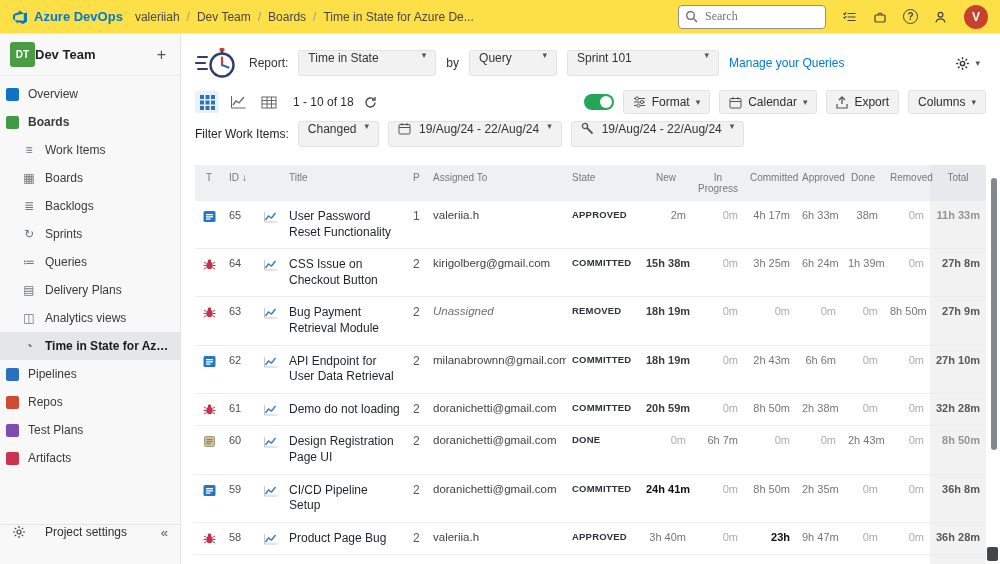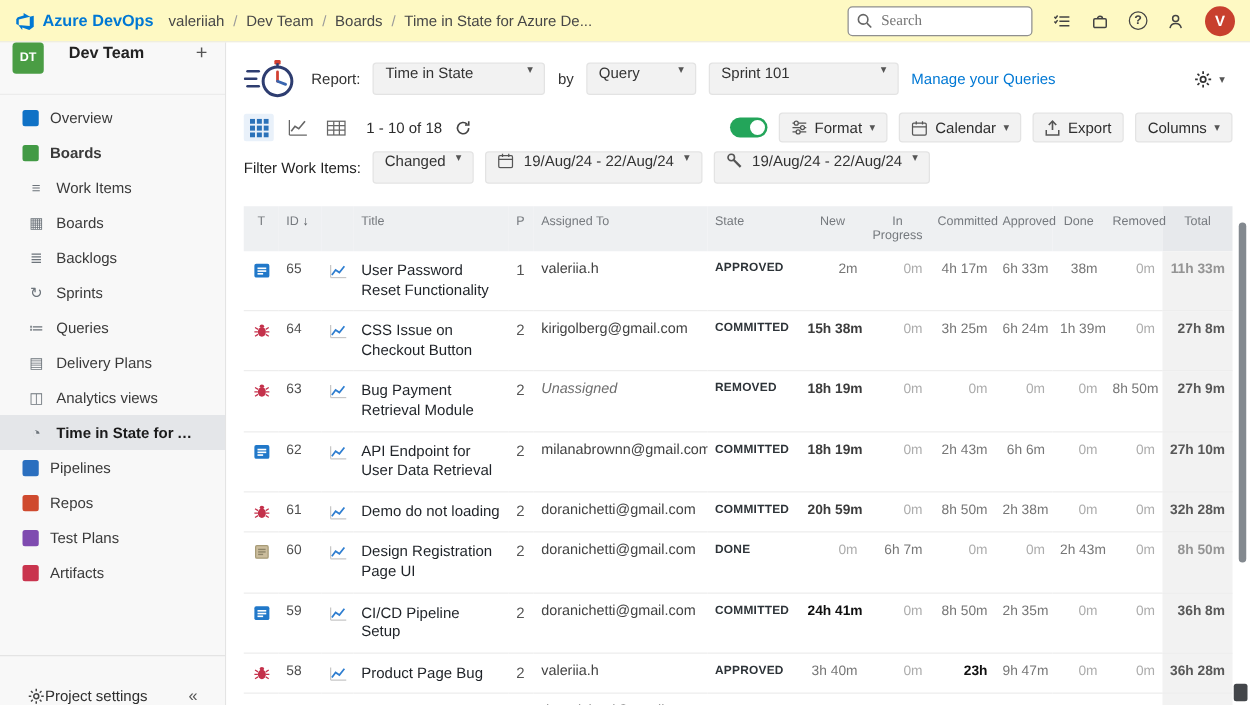--- a/index.html
+++ b/index.html
@@ -1,52 +1,52 @@
 <!DOCTYPE html>
 <html><head>
 <meta charset="utf-8">
 <style>
   *{margin:0;padding:0;box-sizing:border-box}
   html,body{width:1000px;height:564px}
   body{font-family:"Liberation Sans","DejaVu Sans",sans-serif;font-size:12px;color:#333;background:#fff;overflow:hidden;position:relative}
   svg{display:block}
 
   
-  .topbar{height:34px;display:flex;align-items:center;padding:0 12px;background:#fef9c3;border-bottom:1px solid #eaeaea}
+  .topbar{height:34px;display:flex;align-items:center;padding:0 12px;background:#fde047;border-bottom:1px solid #eaeaea}
   .brand{display:flex;align-items:center;gap:6px;margin-right:12px;cursor:pointer}
   .brand-name{color:#0078d4;font-weight:700;font-size:13px}
   .breadcrumb{display:flex;align-items:center;color:#474747;font-size:12px}
   .crumb{cursor:pointer;white-space:nowrap}
   .crumb:not(:last-child)::after{content:"/";margin:0 7px;color:#9a9a9a}
   .top-right{margin-left:auto;display:flex;align-items:center;gap:15px}
   .search-box{position:relative}
   .search-box input{width:148px;height:24px;border:1px solid #8f8f8f;border-radius:4px;padding:0 8px 0 26px;font-size:12px;font-family:Liberation Serif, serif;color:#333;outline:none}
   .search-box .mag{position:absolute;left:7px;top:5px}
   .top-icon{width:16px;height:16px;display:flex;align-items:center;justify-content:center;cursor:pointer}
   .help-badge{width:15px;height:15px;border:1.2px solid #444;border-radius:50%;font-size:10px;color:#444;font-weight:700;display:flex;align-items:center;justify-content:center}
   .avatar{width:24px;height:24px;border-radius:50%;background:#c8402e;color:#fff;font-weight:700;display:flex;align-items:center;justify-content:center;font-size:12px;cursor:pointer}
 
   
   .layout{display:flex;height:530px}
 
   
   .sidebar{width:181px;background:#f8f8f8;border-right:1px solid #e4e4e4;display:flex;flex-direction:column;flex:none}
-  .project-row{height:42px;display:flex;gap:20px;padding:0 10px;border-bottom:1px solid #ececec;flex:none}
+  .project-row{height:42px;display:flex;align-items:center;gap:0;padding:0 10px;border-bottom:1px solid #ececec;flex:none}
   .project-badge{width:25px;height:25px;background:#4a9d44;color:#fff;font-size:10px;font-weight:700;border-radius:3px;display:flex;align-items:center;justify-content:center}
   .project-name{font-weight:700;font-size:13px;flex:1;color:#222}
   .project-add{color:#555;font-size:16px;cursor:pointer;padding:0 4px}
   .side-nav{flex:1;padding-top:4px;overflow:hidden}
-  .side-item{height:28px;display:flex;align-items:center;gap:9px;padding:0 18px;cursor:pointer;color:#3a3a3a}
+  .side-item{height:28px;display:flex;align-items:center;gap:9px;padding:0 6px;cursor:pointer;color:#3a3a3a}
   .side-item.sub{padding-left:22px}
   .side-item.selected{background:#e4e6e9;font-weight:700;color:#1b1b1b}
   .side-item.bold{font-weight:700}
   .side-icon{width:13px;height:13px;border-radius:2px;flex:none}
   .side-icon.glyph{background:none!important;color:#6d747b;font-size:12px;line-height:13px;text-align:center;width:14px}
   .side-label{white-space:nowrap;overflow:hidden;text-overflow:ellipsis;font-size:12px}
-  .side-footer{height:40px;border-top:1px solid #e4e4e4;display:flex;align-items:flex-end;gap:0;padding:0 22px;color:#2e2e2e;cursor:pointer;flex:none}
+  .side-footer{height:40px;border-top:1px solid #e4e4e4;display:flex;align-items:flex-start;gap:19px;padding:0 12px;color:#2e2e2e;cursor:pointer;flex:none}
   .side-footer .collapse{margin-left:auto;color:#555;font-size:13px}
 
   
   .main{flex:1;display:flex;flex-direction:column;background:#fff;min-width:0}
   .report-bar{display:flex;align-items:center;gap:10px;padding:9px 14px 5px;min-height:54px}
   .report-label{color:#333}
   .select{height:26px;background:#f2f2f2;border:1px solid #e3e3e3;border-radius:3px;display:inline-flex;align-items:flex-start;gap:8px;padding:0 9px;font-size:12px;color:#333;cursor:pointer;white-space:nowrap}
   .select.fixed{justify-content:space-between}
   .w-type{width:138px}.w-query{width:88px}.w-sprint{width:152px}
   .caret{font-size:9px;color:#555;line-height:1}

